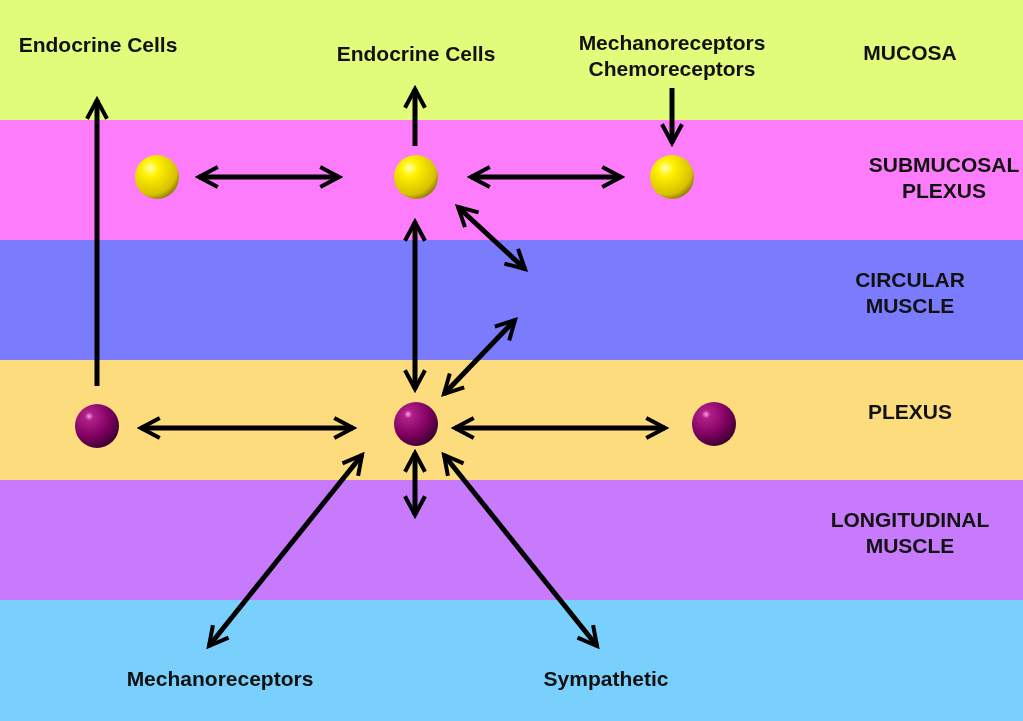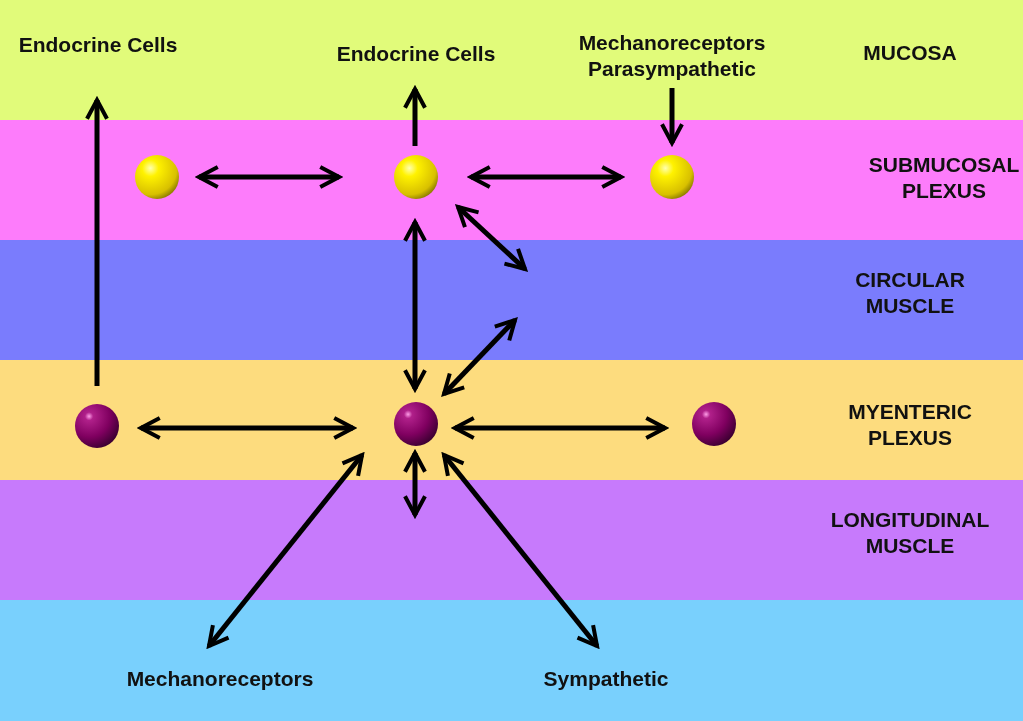--- a/index.html
+++ b/index.html
@@ -60,36 +60,35 @@
 </svg>
 
 <div class="lbl" style="left:0;top:32px;width:196px">
   <div>Endocrine Cells</div>
 </div>
 <div class="lbl" style="left:316px;top:41px;width:200px">
   <div>Endocrine Cells</div>
 </div>
 <div class="lbl" style="left:556px;top:30px;width:232px">
   <div>Mechanoreceptors</div>
-  <div>Parasympathetic</div>
+  <div>Chemoreceptors</div>
 </div>
 <div class="lbl" style="left:110px;top:666px;width:220px">Mechanoreceptors</div>
 <div class="lbl" style="left:516px;top:666px;width:180px">Sympathetic</div>
 
 <div class="lbl" style="left:810px;top:40px;width:200px">
   <div>MUCOSA</div>
 </div>
 <div class="lbl" style="left:844px;top:152px;width:200px">
   <div>SUBMUCOSAL</div>
   <div>PLEXUS</div>
 </div>
 <div class="lbl" style="left:810px;top:267px;width:200px">
   <div>CIRCULAR</div>
   <div>MUSCLE</div>
 </div>
 <div class="lbl" style="left:810px;top:399px;width:200px">
-  <div>MYENTERIC</div>
   <div>PLEXUS</div>
 </div>
 <div class="lbl" style="left:800px;top:507px;width:220px">
   <div>LONGITUDINAL</div>
   <div>MUSCLE</div>
 </div>
 
 </body></html>

